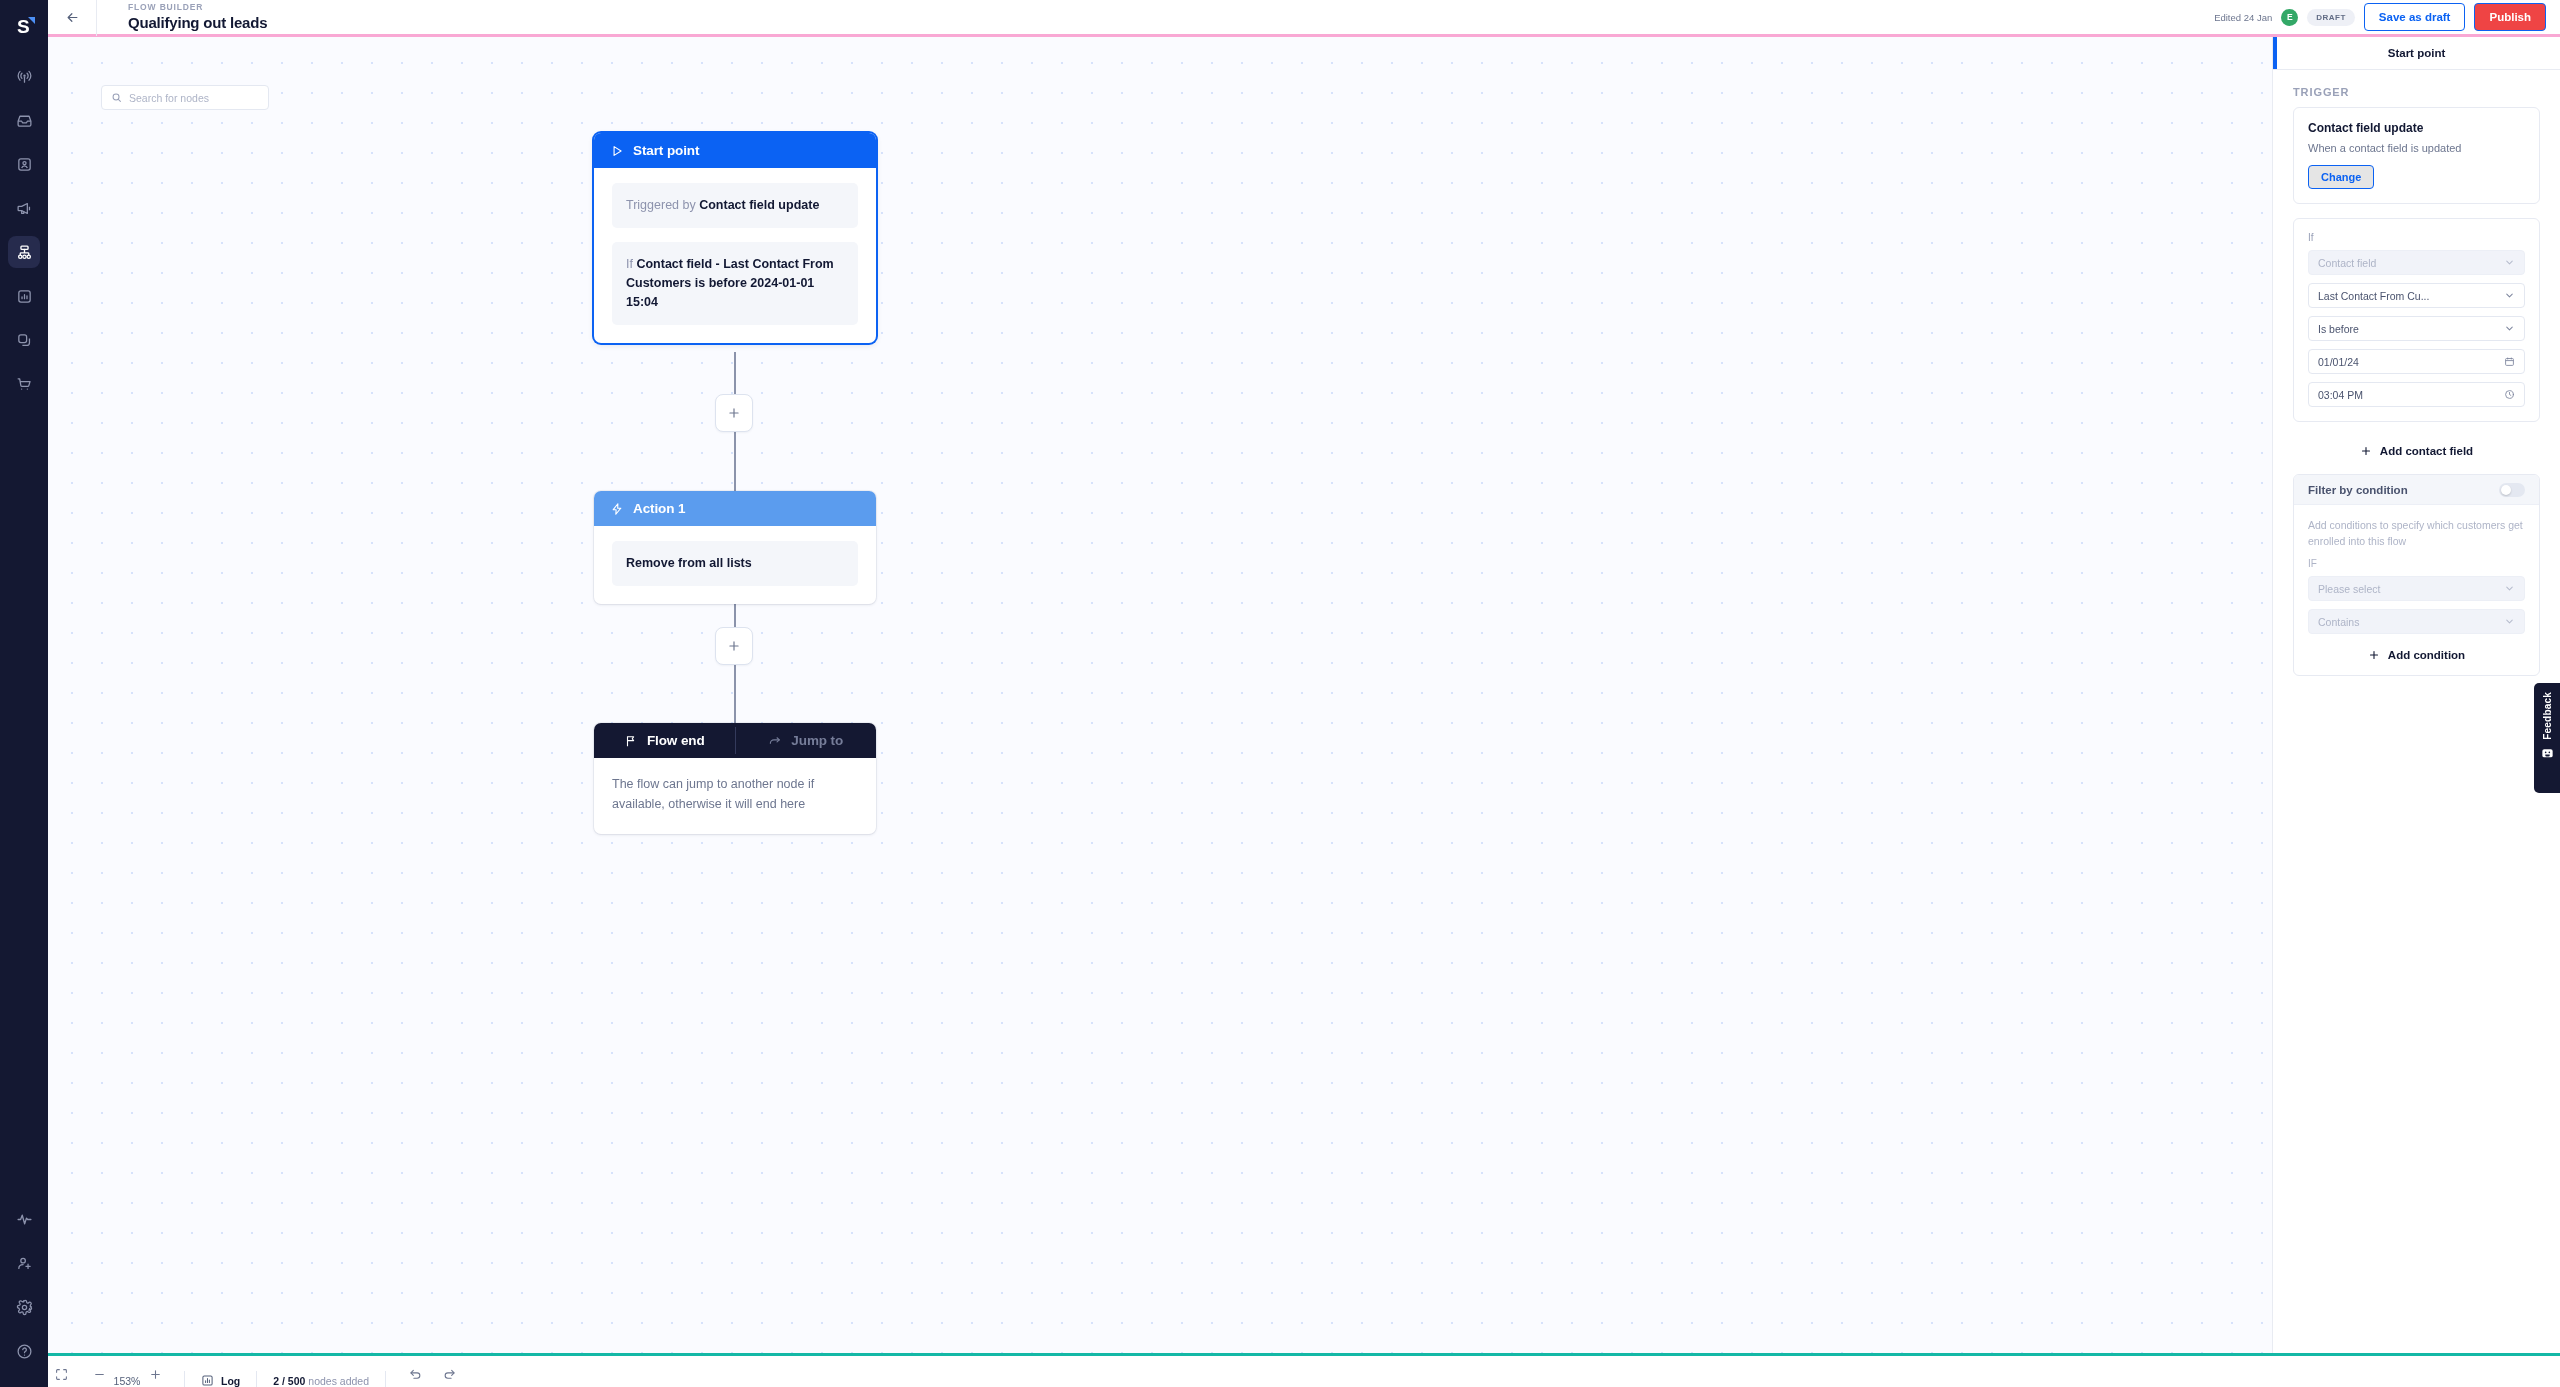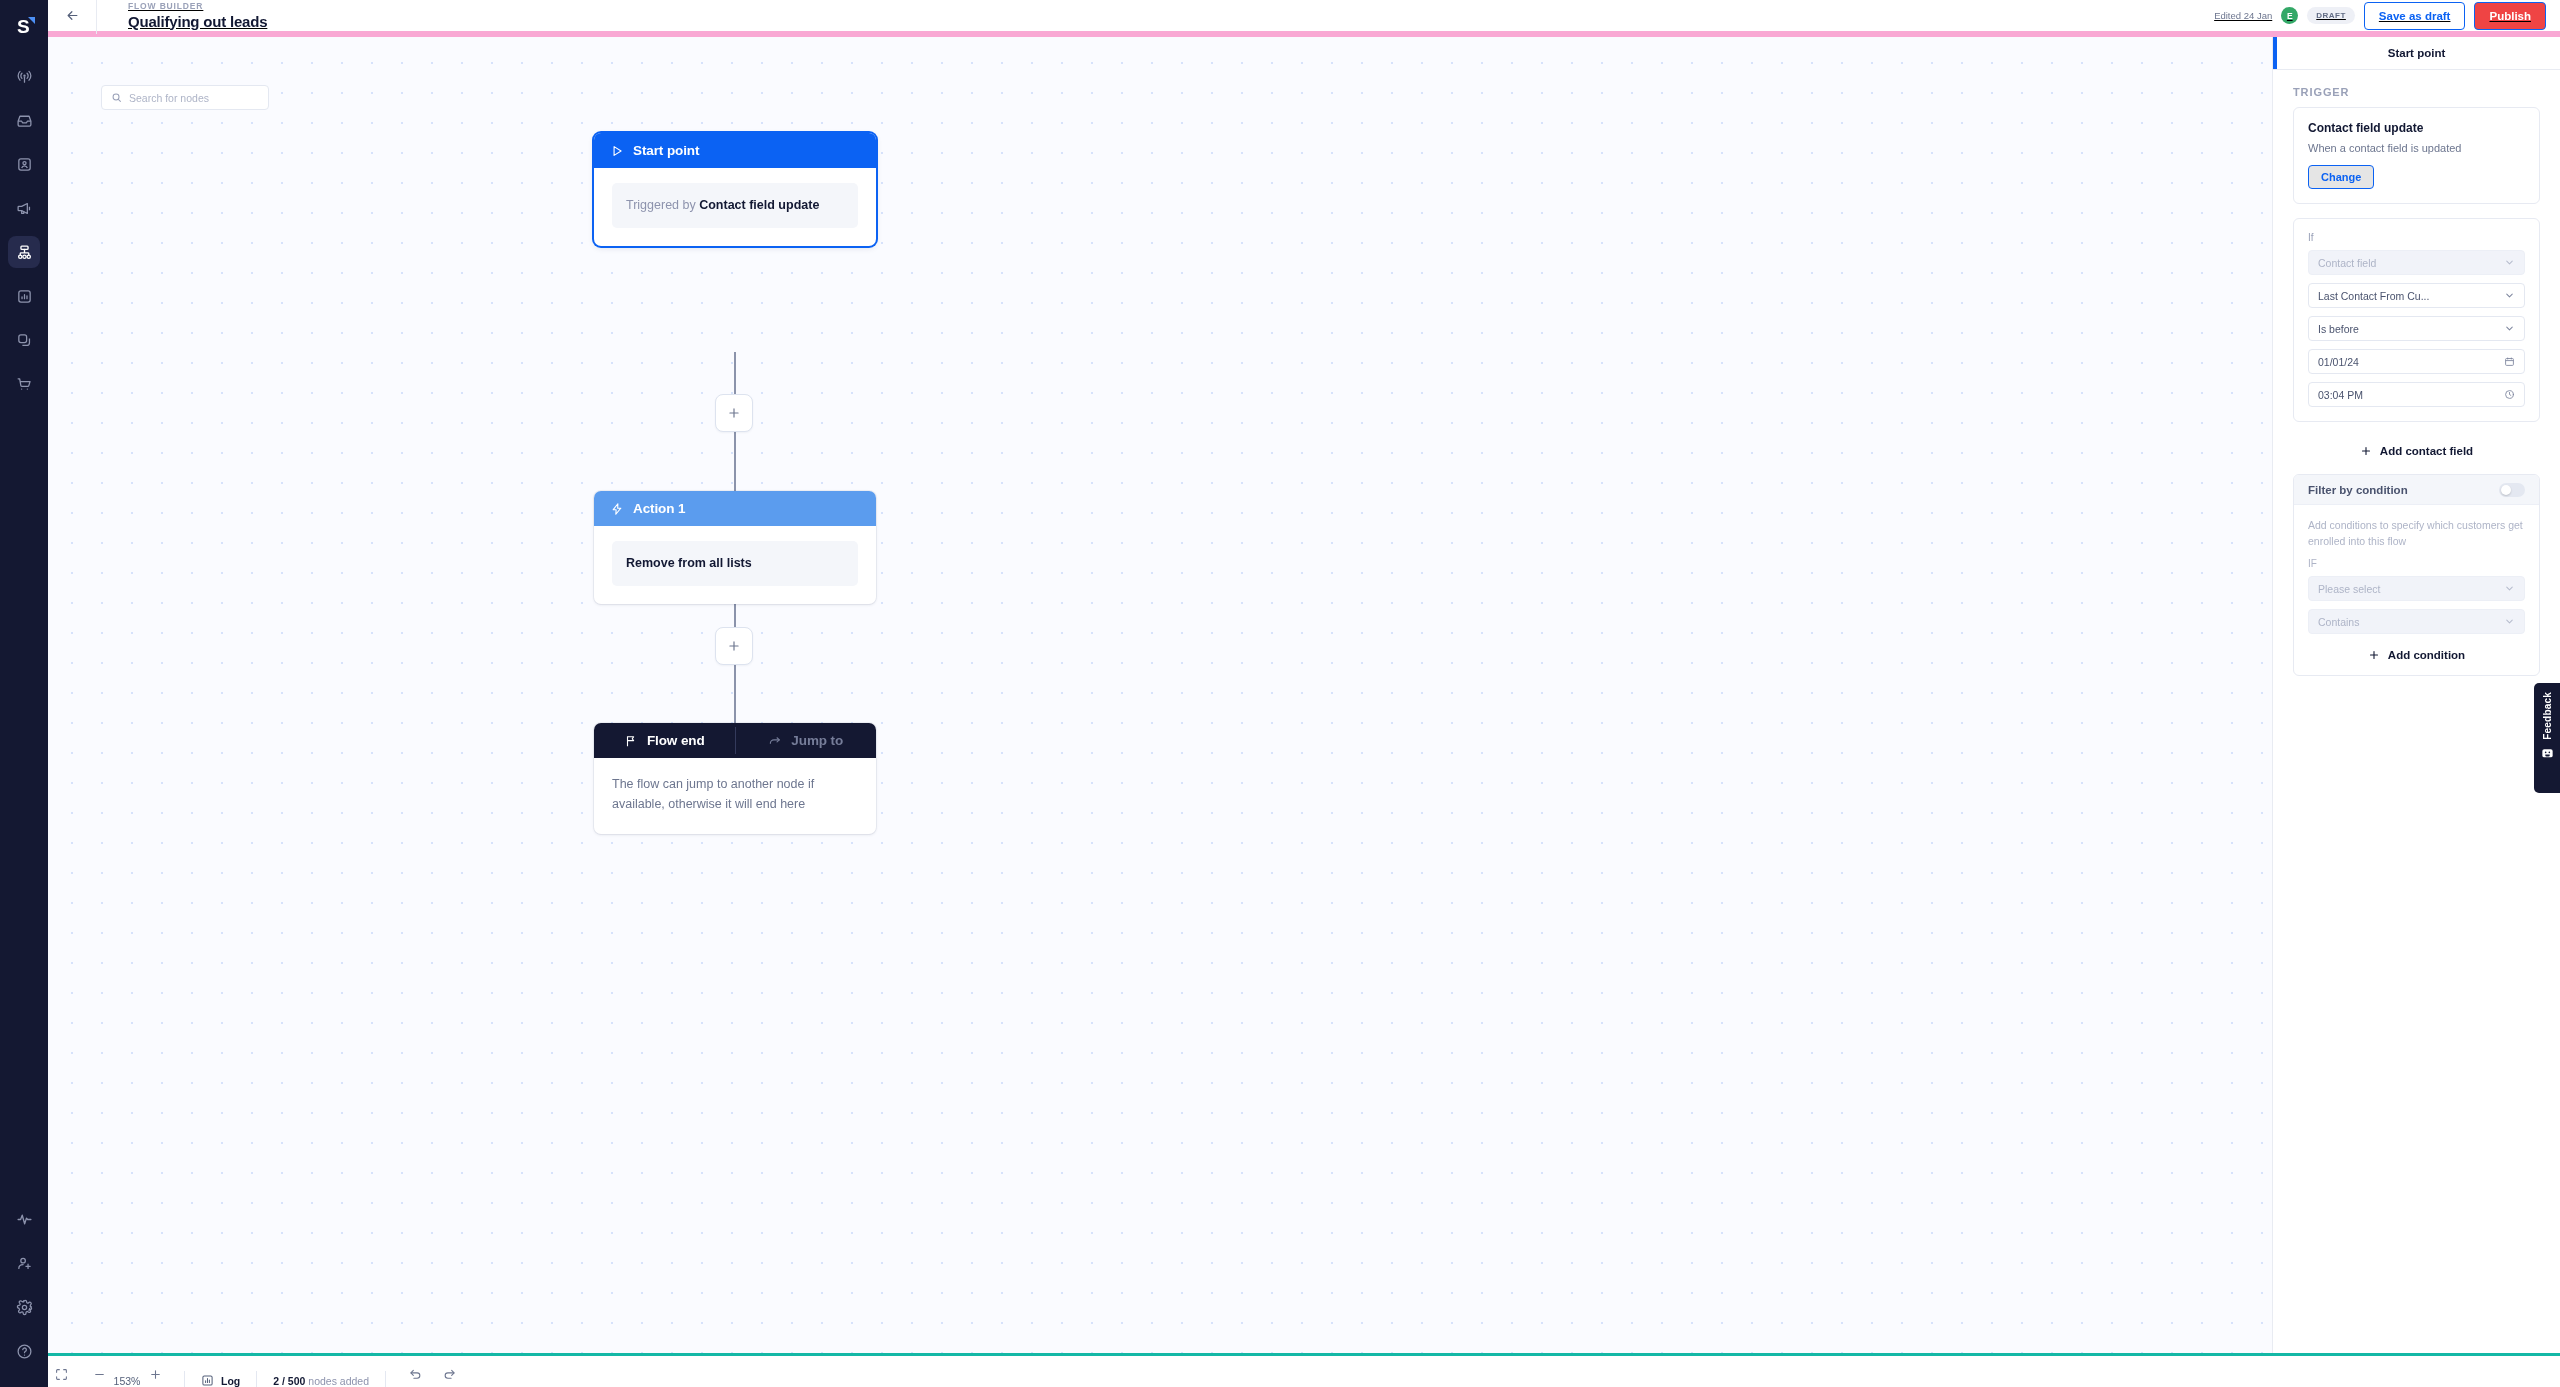--- a/index.html
+++ b/index.html
@@ -38,22 +38,22 @@
     width: 32px; height: 32px; margin: 6px 0; border-radius: 8px;
     display: flex; align-items: center; justify-content: center;
     color: #8d93ad; cursor: pointer;
   }
   .rail-btn svg { width: 17px; height: 17px; display: block; }
   .rail-btn.active { background: #262b4d; color: #ffffff; }
 
   
   .main-col { flex: 1; display: flex; flex-direction: column; min-width: 0; }
   .topbar {
-    height: 37px; background: #fff; border-bottom: 6px solid #f9a8d4;
-    display: flex; align-items: center; flex: 0 0 37px; position: relative; text-decoration: underline;
+    height: 37px; background: #fff; border-bottom: 3px solid #f9a8d4;
+    display: flex; align-items: center; flex: 0 0 37px; position: relative;
   }
   .back-btn {
     width: 48px; height: 37px; display: flex; align-items: center; justify-content: center;
     color: #55607a; cursor: pointer;
   }
   .back-btn svg { width: 15px; height: 15px; }
   .topbar-divider { width: 1px; height: 37px; background: #e8ebf2; }
   .title-block { padding-left: 31px; display: flex; flex-direction: column; justify-content: center; }
   .eyebrow {
     font-size: 8.5px; letter-spacing: .85px; color: #9aa1b8; font-weight: 600;
@@ -400,20 +400,23 @@
           <div class="node selected" style="position:absolute;top:0;left:0;">
             <div class="node-head head-start">
               <svg viewBox="0 0 24 24" fill="none" stroke="currentColor" stroke-width="1.9" stroke-linejoin="round">
                   <path d="M7 4.5l12 7.5-12 7.5z"></path>
                 </svg>
               <span>Start point</span>
             </div>
             <div class="node-body">
               <div class="node-chip">
                 <span class="muted">Triggered by </span><span class="strong">Contact field update</span>
+              </div>
+              <div class="node-chip">
+                <span class="muted">If </span><span class="strong">Contact field - Last Contact From Customers is before 2024-01-01 15:04</span>
               </div>
             </div>
           </div>
 
           <div class="node" style="position:absolute;top:358px;left:0;">
             <div class="node-head head-action">
               <svg viewBox="0 0 24 24" fill="none" stroke="currentColor" stroke-width="1.9" stroke-linejoin="round">
                   <path d="M13.5 3L5.5 13.2h5L10 21l8.5-10.4h-5.3z"></path>
                 </svg>
               <span>Action 1</span>

